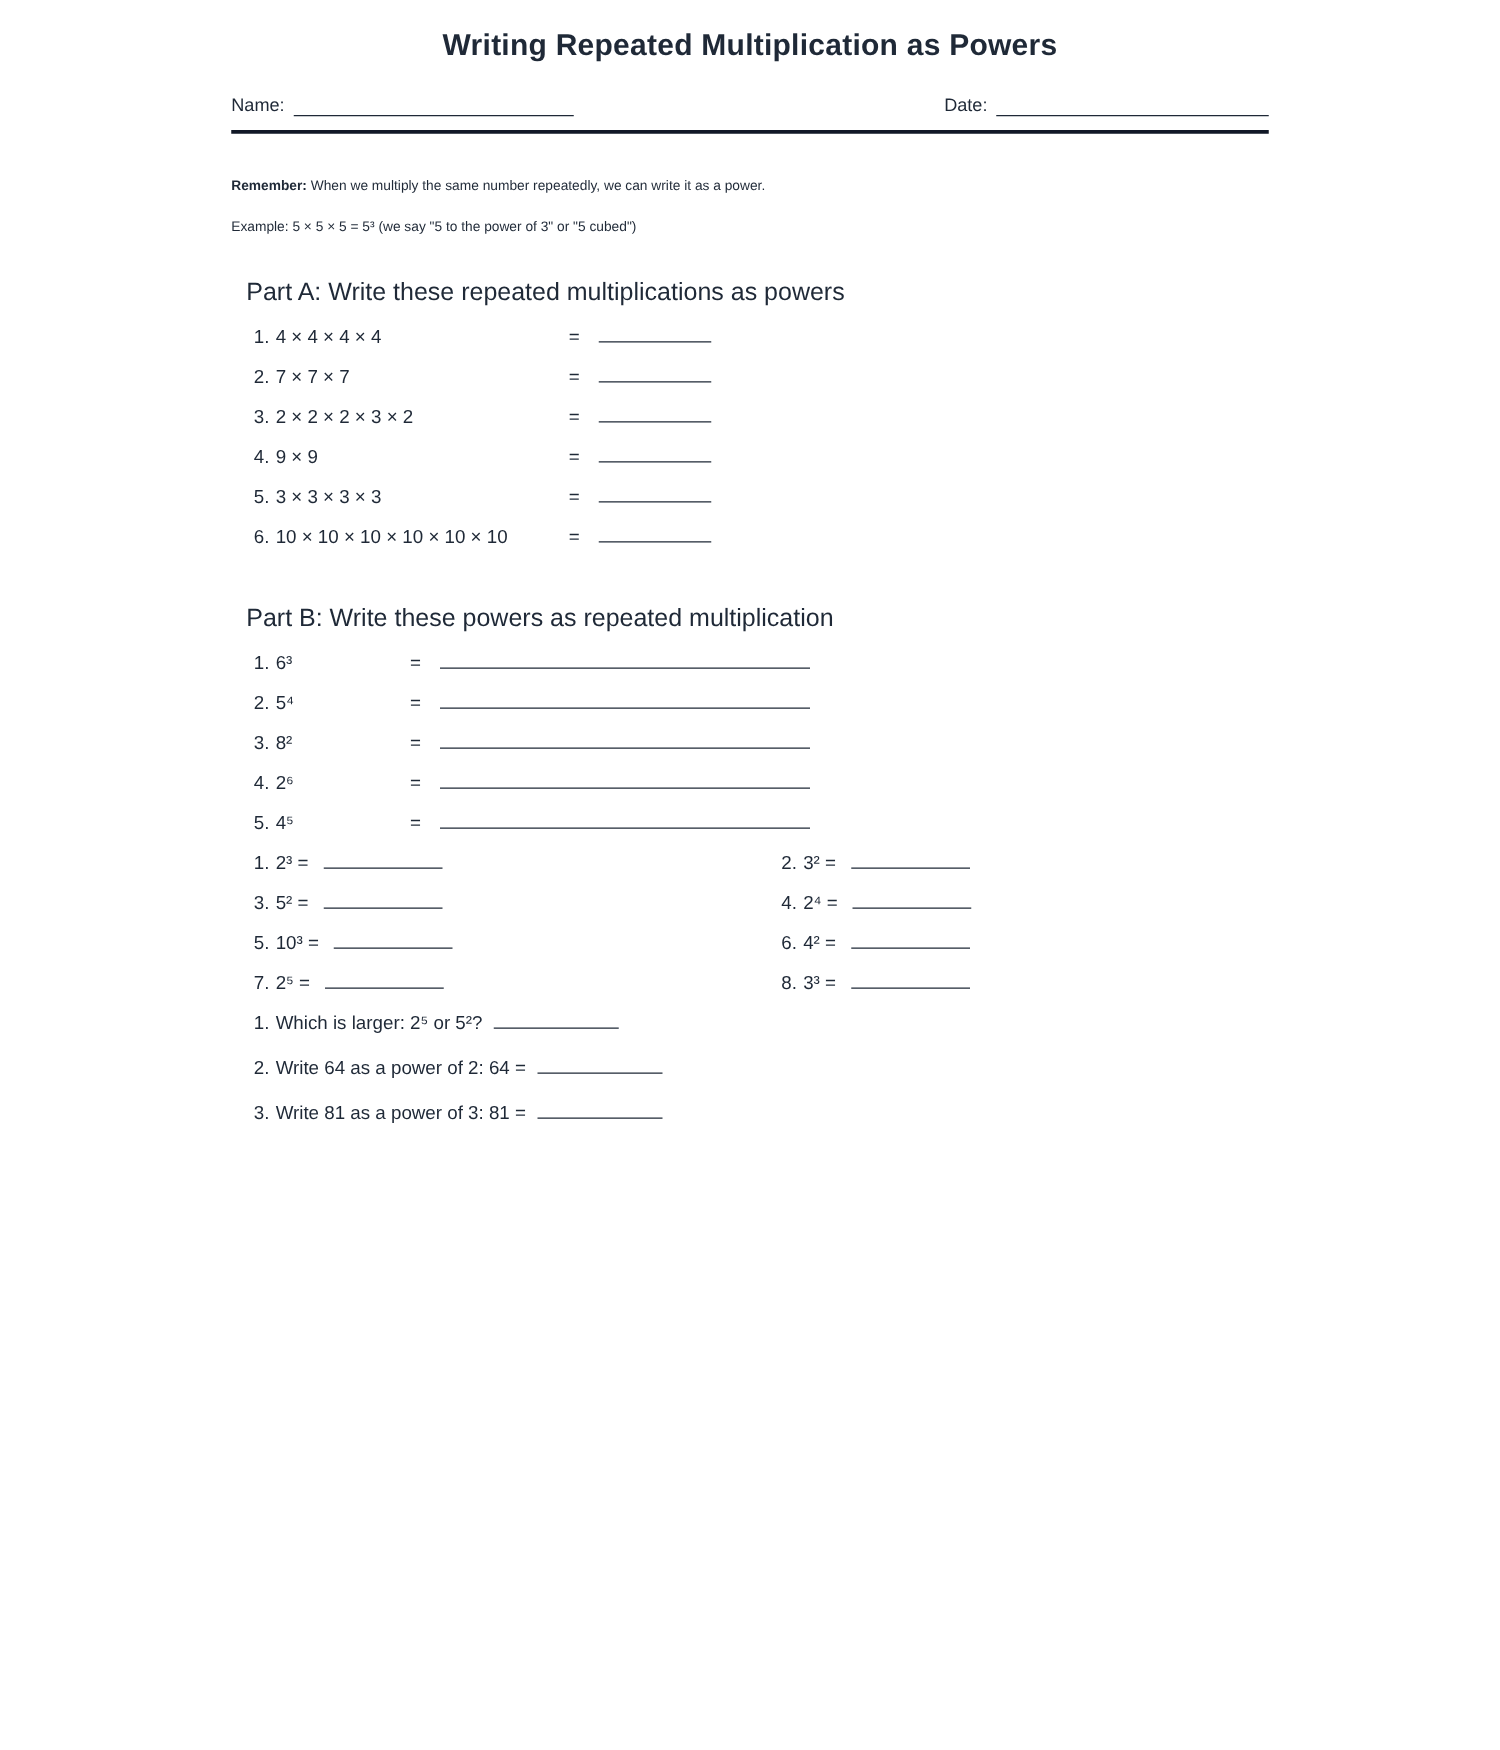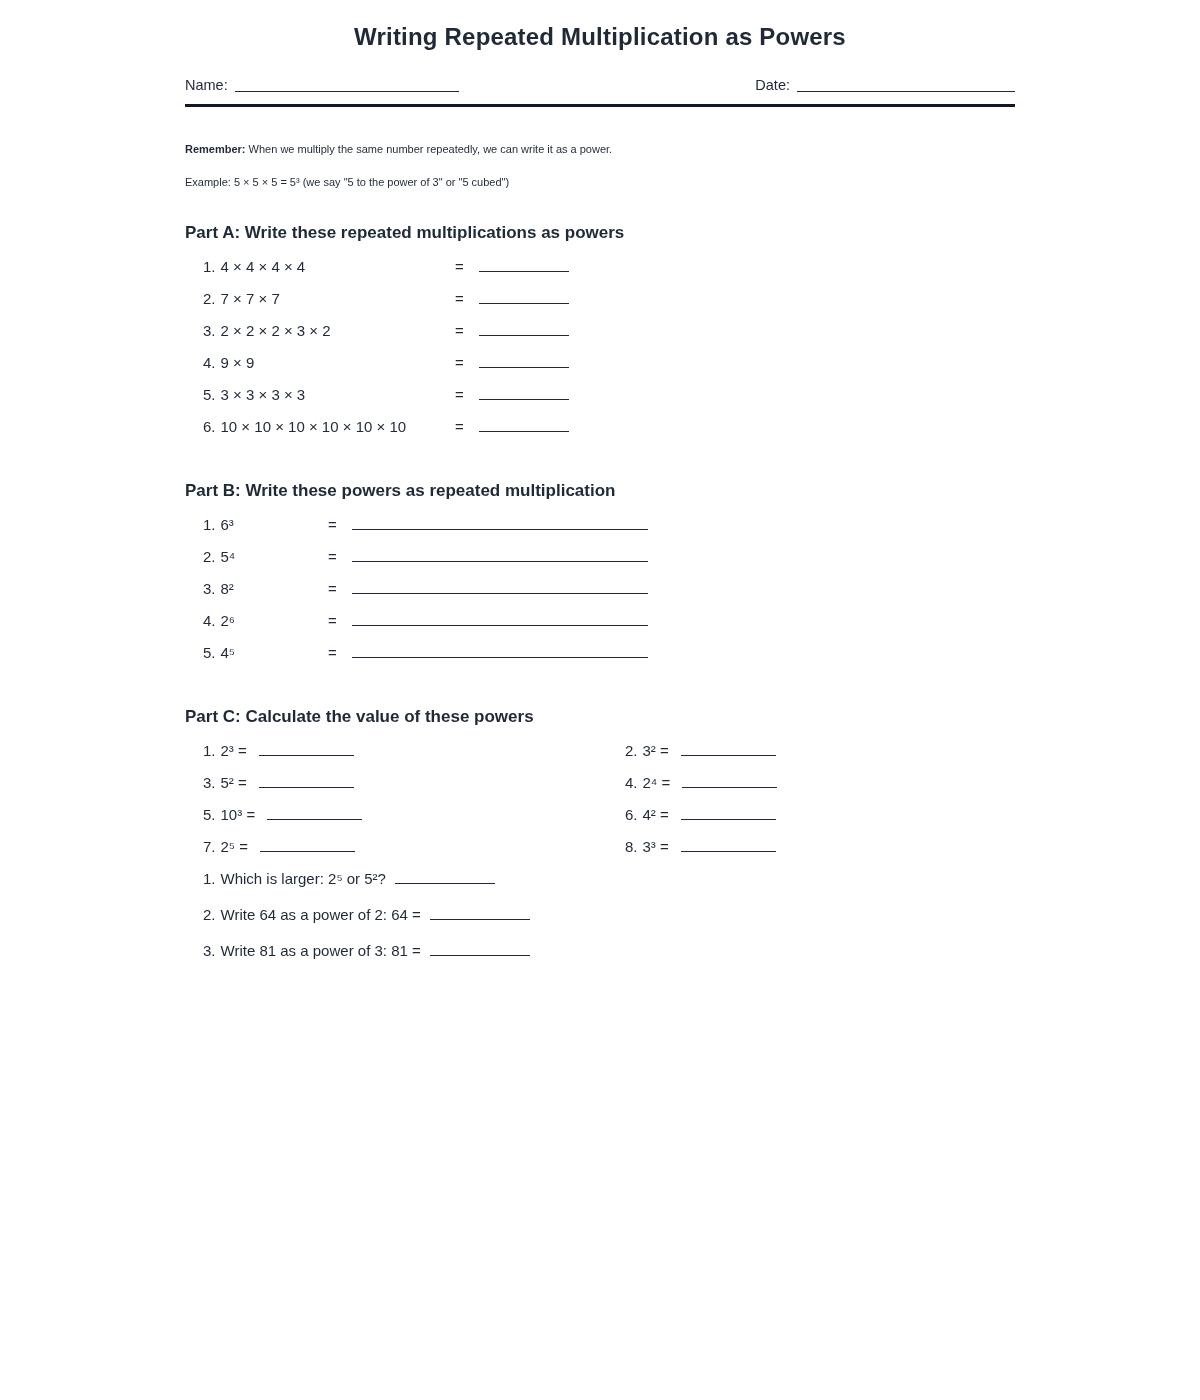--- a/index.html
+++ b/index.html
@@ -26,21 +26,21 @@
     margin: 0 0 26px 0;
     letter-spacing: 0.2px;
   }
   .meta-row {
     display: flex;
     justify-content: space-between;
     align-items: baseline;
     font-size: 14.5px;
     margin-bottom: 11px;
   }
-  .meta-group { display: flex; align-items: center; }
+  .meta-group { display: flex; align-items: flex-end; }
   .meta-line {
     display: inline-block;
     border-bottom: 1px solid #1f2937;
     height: 13px;
     margin-left: 7px;
   }
   .name-line { width: 224px; }
   .date-line { width: 218px; }
   .header-rule {
     border: 0;
@@ -48,23 +48,23 @@
     margin: 0 0 32px 0;
   }
   .intro-line {
     font-size: 11px;
     margin: 0 0 13px 0;
     line-height: 20px;
   }
   .intro-line.example { margin-bottom: 0; }
   .bold { font-weight: bold; }
   .section-heading {
-    font-size: 17px;
-    font-weight: bold;
-    margin: 31px 0 15px 0;
+    font-size: 20px;
+    font-weight: normal;
+    margin: 31px 0 15px 12px;
   }
   .rows { margin-left: 18px; }
   .row {
     display: flex;
     align-items: baseline;
     height: 32px;
     font-size: 15px;
   }
   .row-d { height: 36px; }
   .num { margin-right: 5px; }
@@ -196,21 +196,20 @@
     <div class="row">
       <span class="b-left">
           <span class="num">5.</span>
           <span>4⁵</span>
         </span>
       <span class="eq">=</span>
       <span class="blank blank-b"></span>
     </div>
   </div>
 
-  <h2 class="section-heading">Part C: Calculate the value of these powers</h2>
   <div class="rows c-grid">
     <div class="c-col-left">
       <div class="row">
         <span class="num">1.</span>
         <span>2³</span>&nbsp;<span class="eq">=</span>
         <span class="blank blank-c"></span>
       </div>
       <div class="row">
         <span class="num">3.</span>
         <span>5²</span>&nbsp;<span class="eq">=</span>

